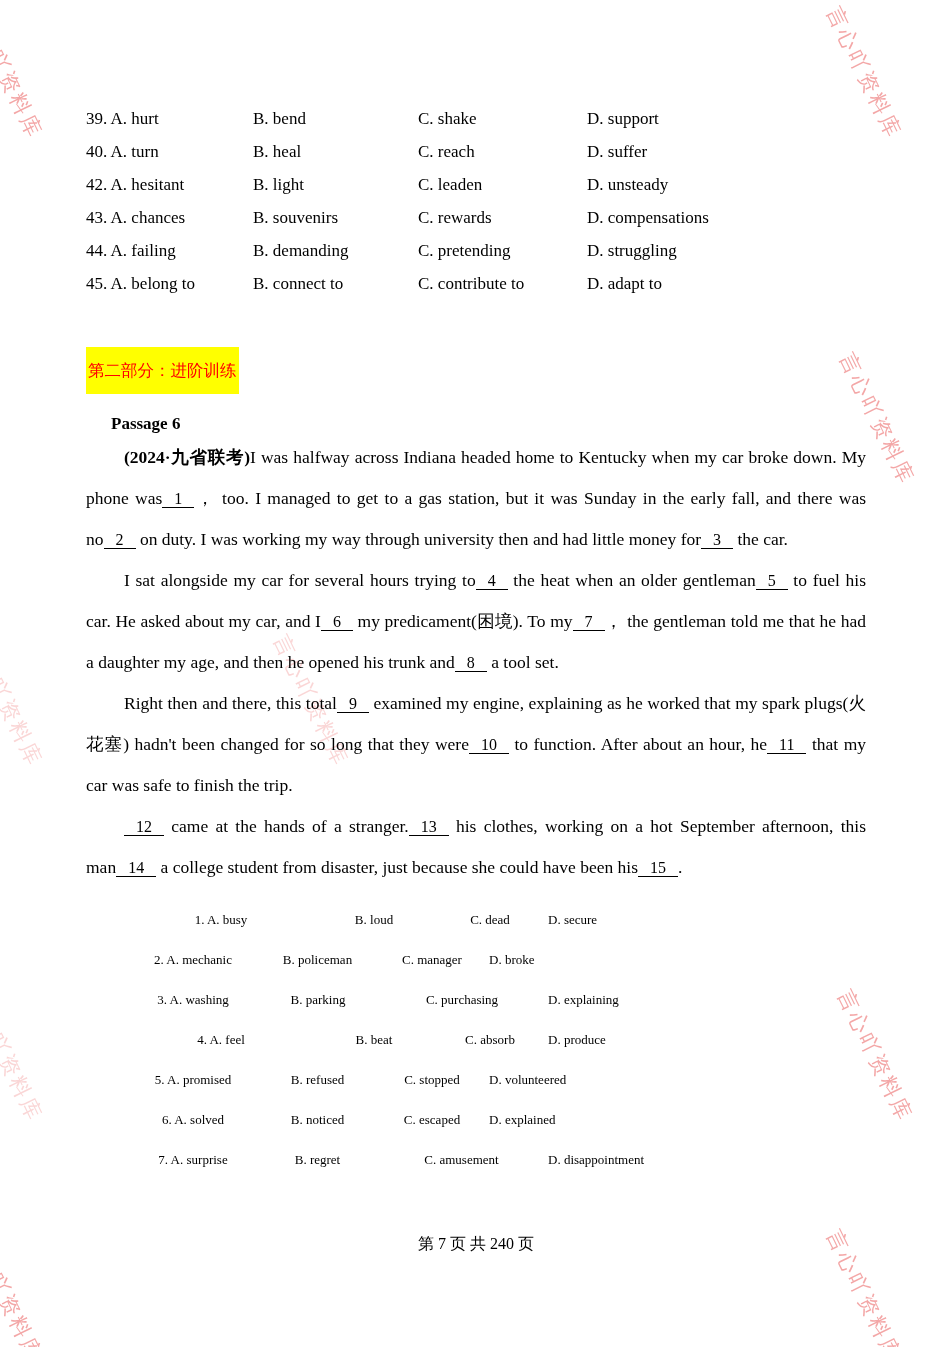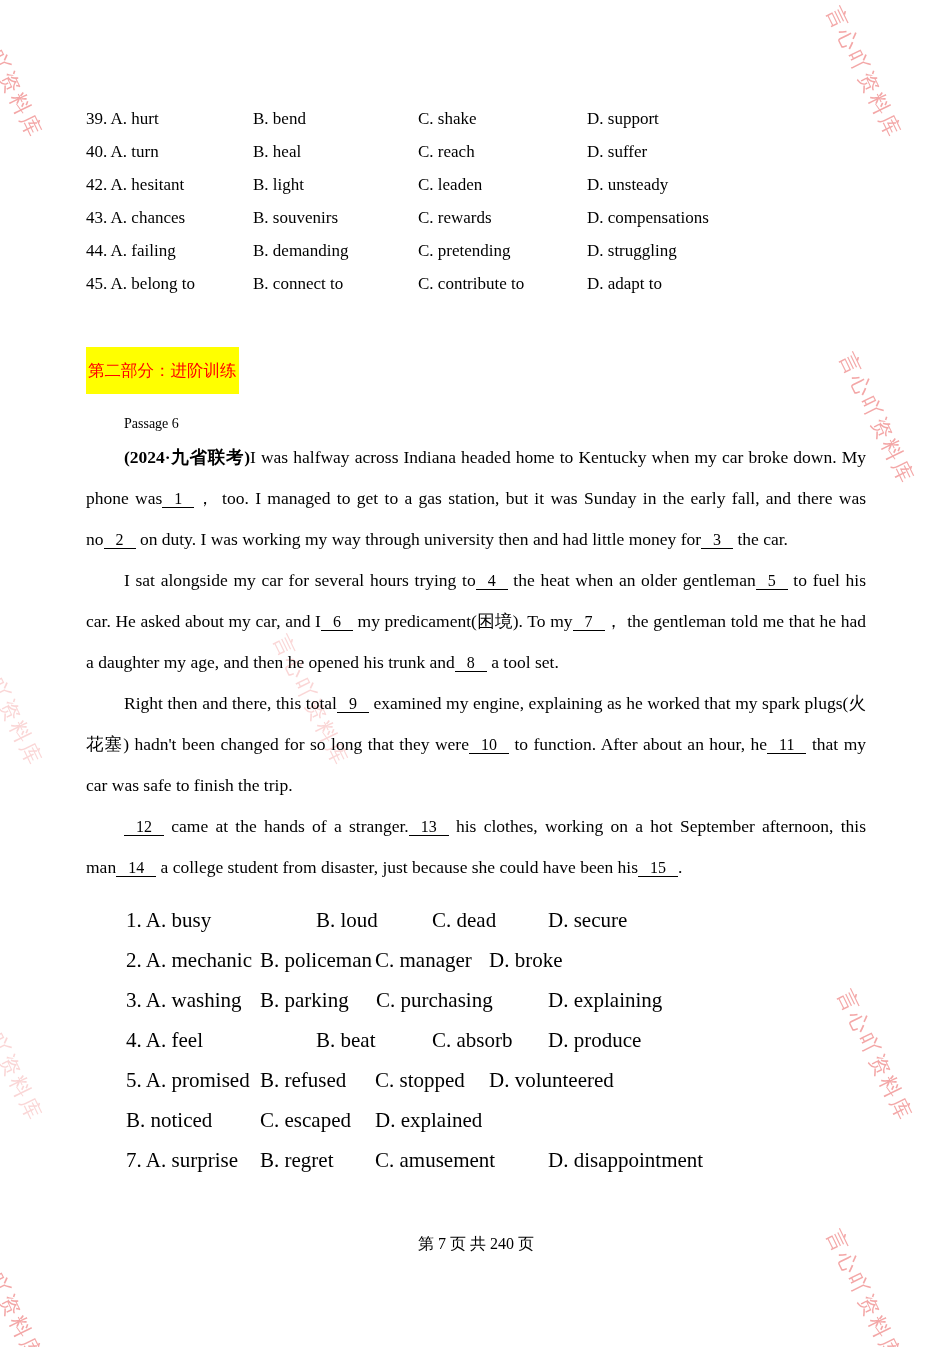--- a/index.html
+++ b/index.html
@@ -28,31 +28,31 @@
     font-size:17px; line-height:33px;
   }
 
   .section-header-wrap { margin-top:47px; }
   .section-header {
     display:inline-block; background:#ffff00; color:#ff0000;
     font-family:"Liberation Sans","DejaVu Sans",sans-serif;
     font-size:16.5px; line-height:23px; padding:12px 2px;
   }
 
-  .passage-title { margin-top:17px; margin-left:38px; font-weight:normal; font-size:14px; line-height:26px; }
+  .passage-title { margin-top:17px; margin-left:25px; font-weight:bold; font-size:17px; line-height:26px; }
 
   .para { font-size:17.5px; line-height:41px; text-align:justify; text-indent:38px; }
   .para .tag { font-weight:bold;font-family:Liberation Serif, serif; }
   .blank {
     border-bottom:1.4px solid #000;
     padding:0 12px; font-size:16px;
   }
 
   
-  .bq { margin-top:12px; margin-left:40px; font-size:21px; }
+  .bq { margin-top:12px; margin-left:40px; font-size:13px;text-align:center; }
   .bq-row { display:flex; line-height:40px; }
   .bq-row span { flex:0 0 auto; }
   .p-wide > span:nth-child(1){ width:190px; }
   .p-wide > span:nth-child(2){ width:116px; }
   .p-wide > span:nth-child(3){ width:116px; }
   .p-nar  > span:nth-child(1){ width:134px; }
   .p-nar  > span:nth-child(2){ width:115px; }
   .p-nar  > span:nth-child(3){ width:114px; }
   .p-c    > span:nth-child(1){ width:134px; }
   .p-c    > span:nth-child(2){ width:116px; }
@@ -163,20 +163,21 @@
         <span>C. absorb</span>
         <span>D. produce</span>
       </div>
       <div class="bq-row p-nar">
         <span>5. A. promised</span>
         <span>B. refused</span>
         <span>C. stopped</span>
         <span>D. volunteered</span>
       </div>
       <div class="bq-row p-nar">
+        <span>6. A. solved</span>
         <span>B. noticed</span>
         <span>C. escaped</span>
         <span>D. explained</span>
       </div>
       <div class="bq-row p-d">
         <span>7. A. surprise</span>
         <span>B. regret</span>
         <span>C. amusement</span>
         <span>D. disappointment</span>
       </div>

